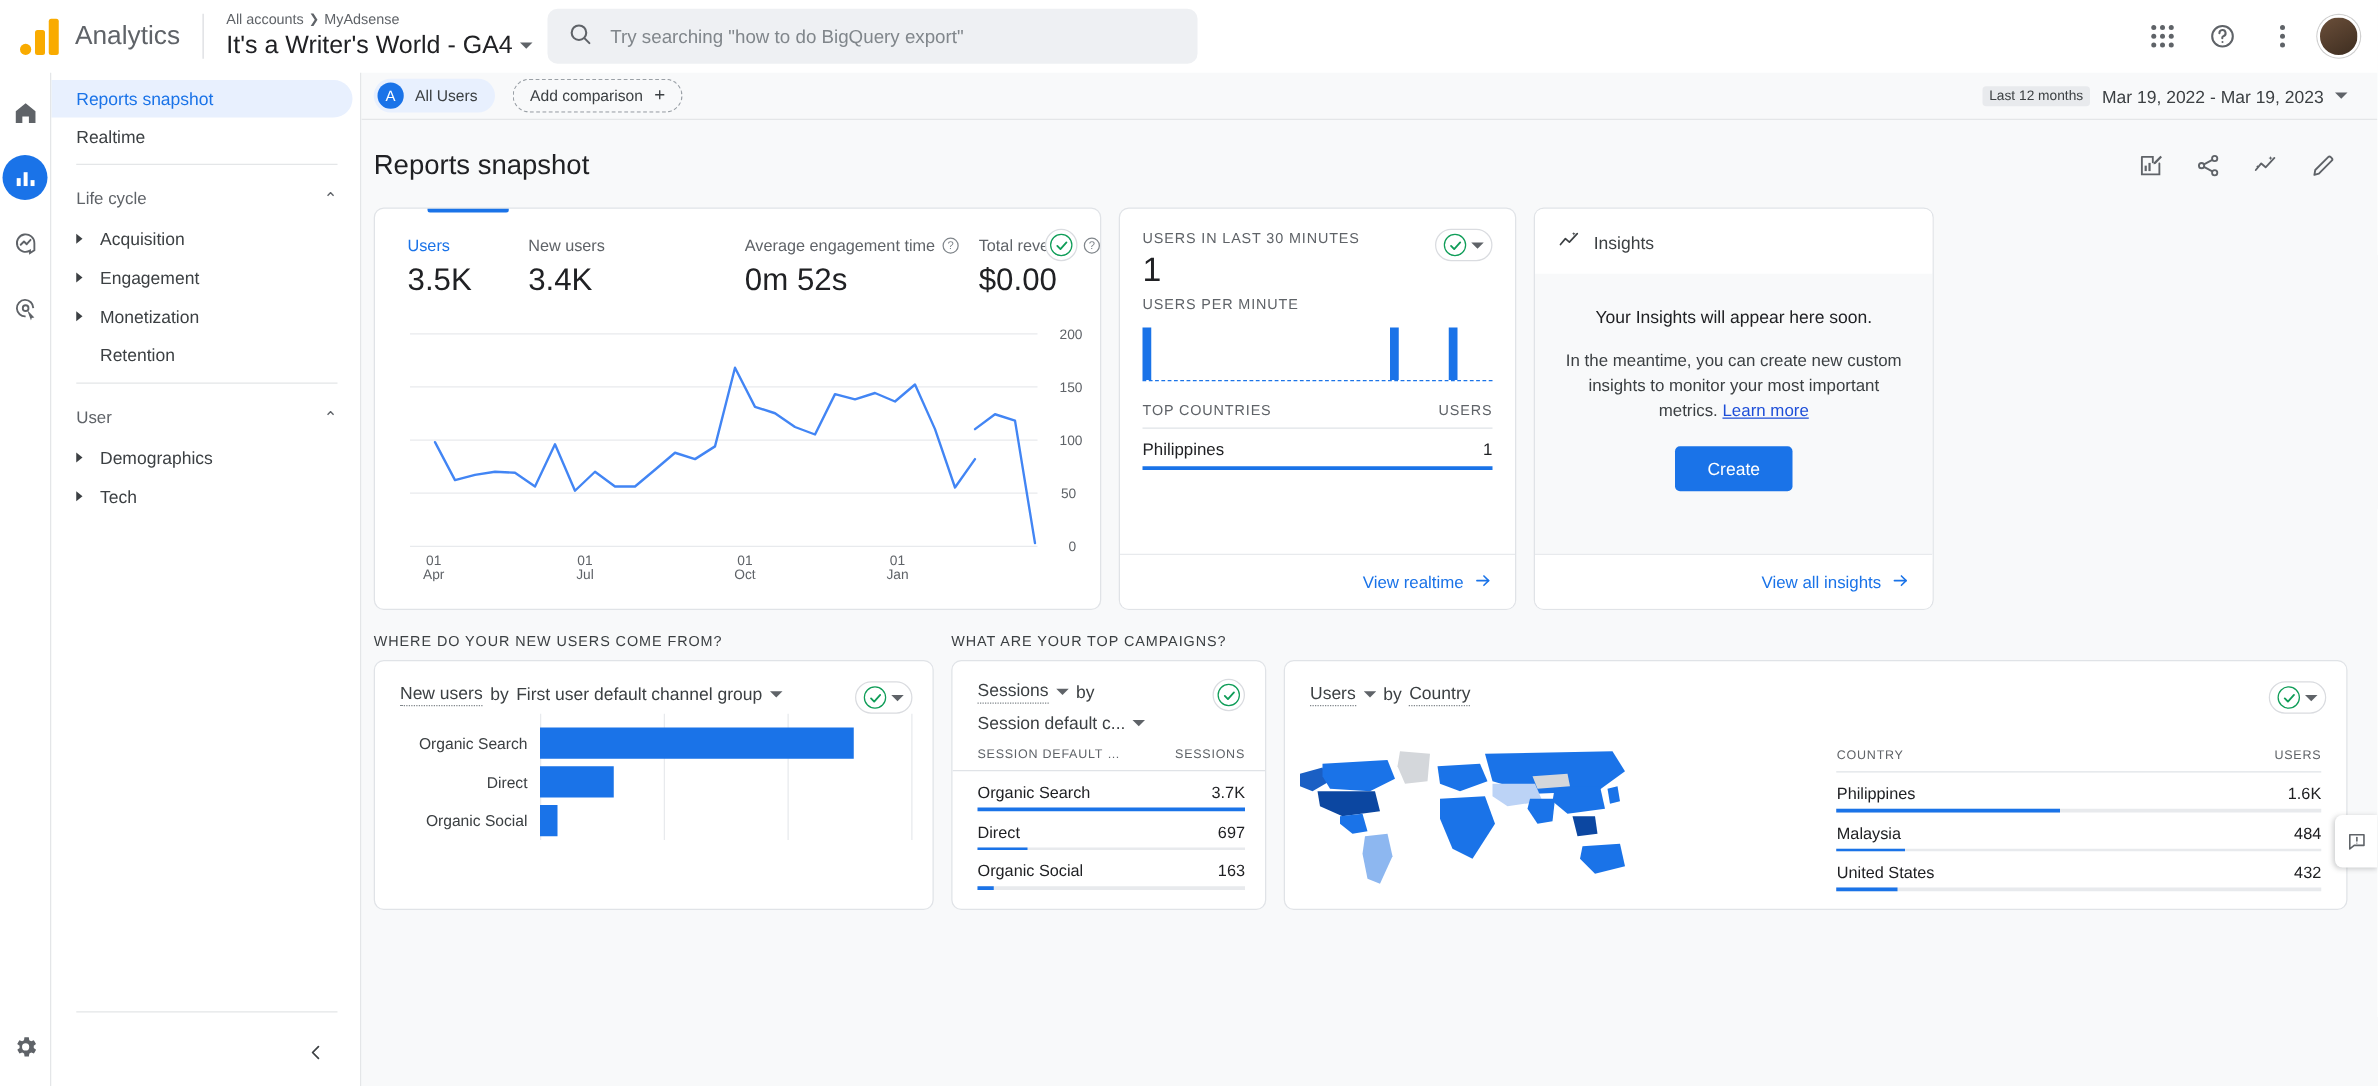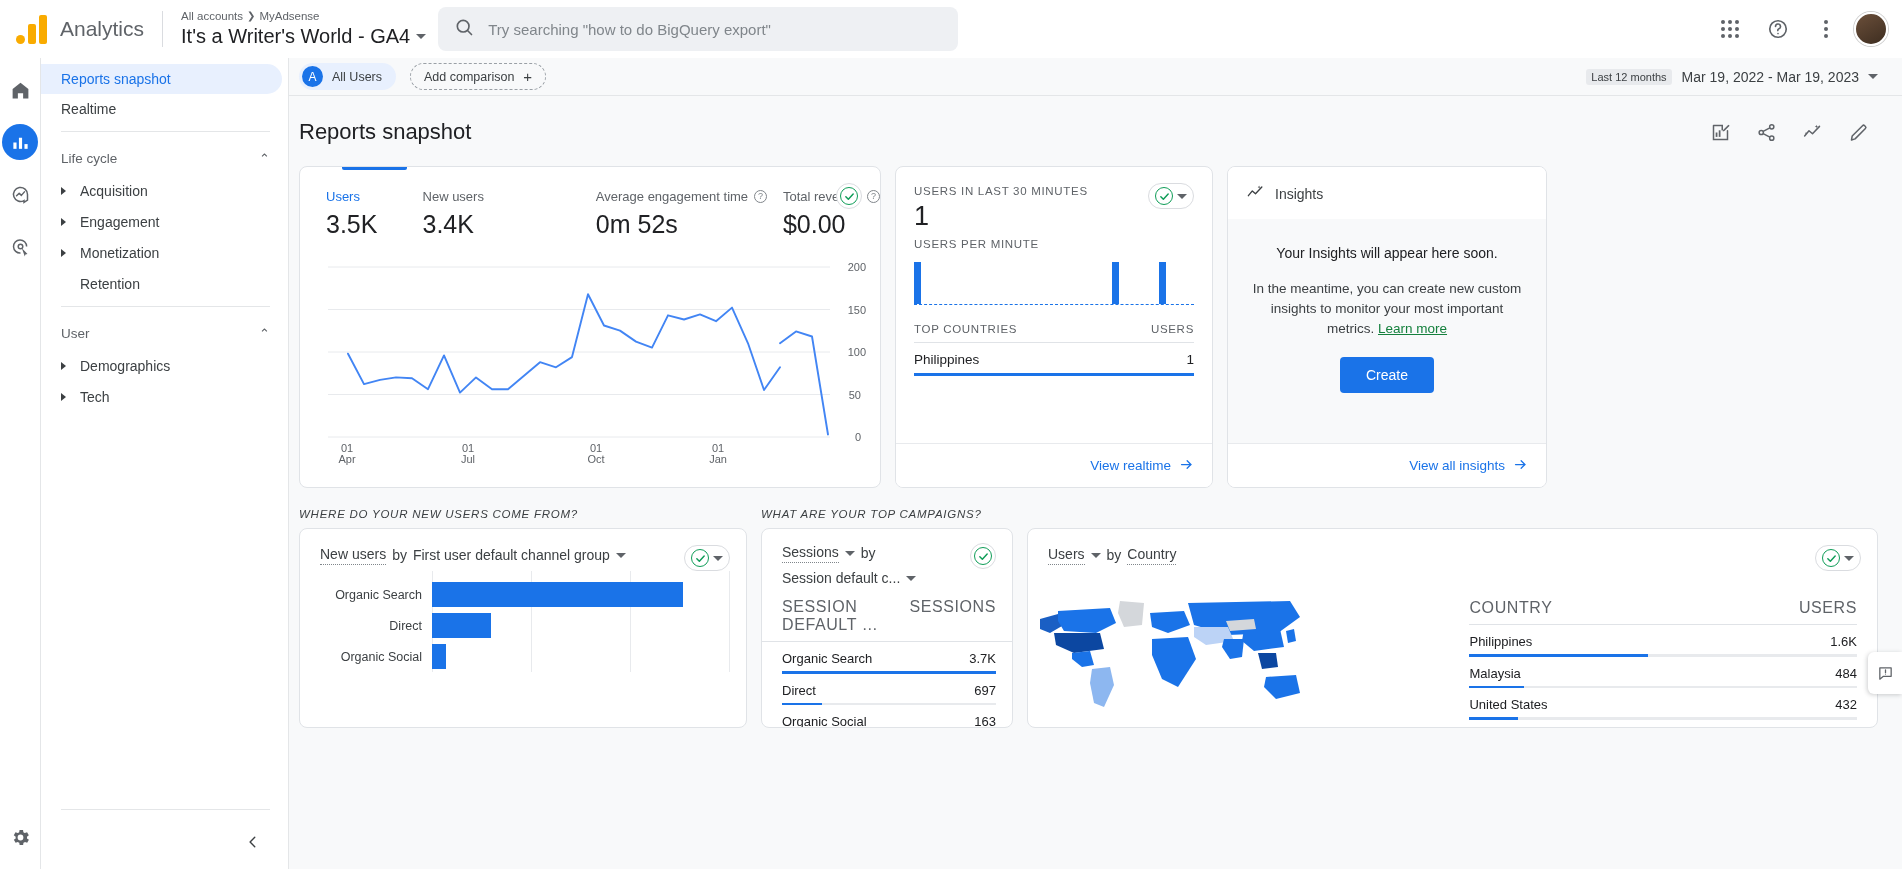--- a/index.html
+++ b/index.html
@@ -270,21 +270,21 @@
   .ins-head {
     display:flex; align-items:center; gap:10px; padding: 16px 18px 14px 18px;
     font-size: 14px; color:#3c4043; background: #fff;
   }
   .ins-body {
     background:#f8f9fa; padding: 26px 22px 0 22px; text-align:center;
     height: 232px;
   }
   .ins-t1 { font-size: 14px; color:#202124; }
   .ins-t2 { font-size: 13.5px; color:#3c4043; margin-top: 18px; line-height: 20px; }
-  .ins-link { color:#15803d; text-decoration: underline; cursor: pointer;}
+  .ins-link { color:#1d4ed8; text-decoration: underline; cursor: pointer;}
   .btn-create {
     margin: 18px auto 0; width: 94px; height: 36px; border-radius: 4px;
     background:#1a73e8; color:#fff; font-size:14px;
     display:flex;align-items:center;justify-content:center;cursor:pointer;
     border: none; font-family: "Liberation Sans", sans-serif;
   }
 
   
   .row2-labels { display:flex; gap:14px; margin-top: 20px; padding-right: 24px;}
   .sec-title {
@@ -316,21 +316,21 @@
   .bc-row { display:flex; align-items:center; height: 31px; }
   .bc-label { width: 112px; font-size: 12.5px; color:#3c4043; text-align:right; padding-right: 10px; }
   .bc-track { position:relative; flex:1; height: 31px; }
   .bc-bar { position:absolute; top:3px; left:0; height: 25px; background:#1a73e8; }
   .bc-grid {
     position:absolute; top:0; bottom:0; width:1px; background:#e8eaed;
   }
 
   
   .tbl-head {
-    display:flex; justify-content:space-between; font-size: 16px; letter-spacing:.6px;
+    display:flex; justify-content:space-between; font-size: 10px; letter-spacing:.6px;
     color:#5f6368; text-transform:uppercase; padding: 10px 16px 7px 20px;
     border-bottom: 1px solid #e0e3e7;
   }
   .tbl-row { padding: 0 16px 0 20px; }
   .tbl-row .line { display:flex; justify-content:space-between; font-size: 13px; color:#202124; padding: 9px 0 5px; }
   .tbl-bar-bg { height: 2.5px; background:#e8eaed; }
   .tbl-bar-fg { height: 2.5px; background:#1a73e8; }
 
   
   .country-inner { display:flex; height: 100%; }
@@ -735,21 +735,21 @@
             <svg width="15" height="15" viewBox="0 0 24 24" fill="none" stroke="#1a73e8" stroke-width="2" stroke-linecap="round" stroke-linejoin="round">
                 <line x1="4" y1="12" x2="19" y2="12"></line>
                 <polyline points="13,6 19,12 13,18"></polyline>
               </svg>
           </span>
         </span>
       </div>
     </div>
   </div>
 
-  <div class="row2-labels" style="margin-left:10px;font-style:italic;">
+  <div class="row2-labels" style="margin-left:10px;">
     <div class="sec-title" style="width:448px">WHERE DO YOUR NEW USERS COME FROM?</div>
     <div class="sec-title" style="width:252px">WHAT ARE YOUR TOP CAMPAIGNS?</div>
     <div class="sec-title" style="flex:1"></div>
   </div>
 
   <div class="cards-row2" style="margin-left:10px;">
 
     <div class="card card-channels">
       <div class="card-head">
         <div class="card-head-title">

